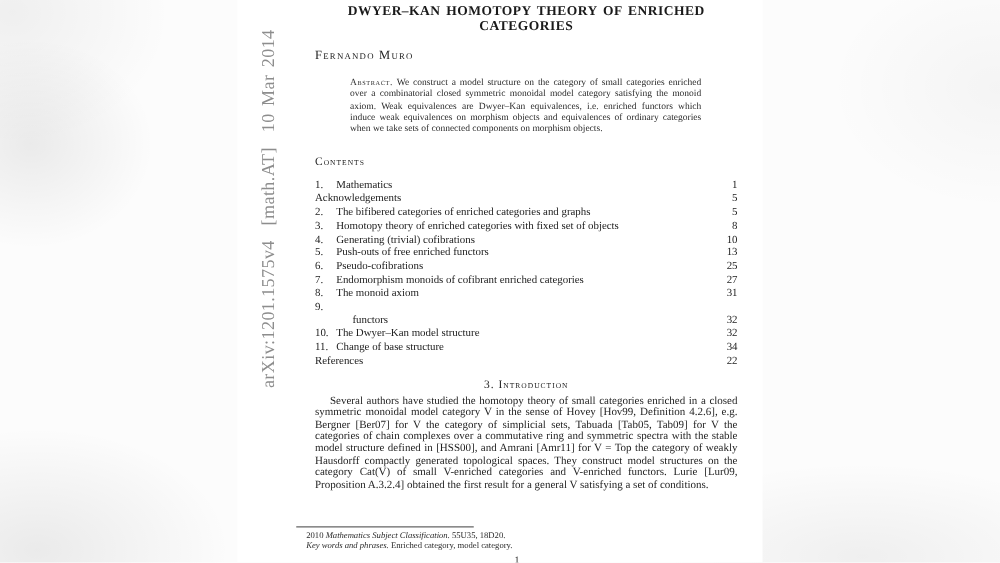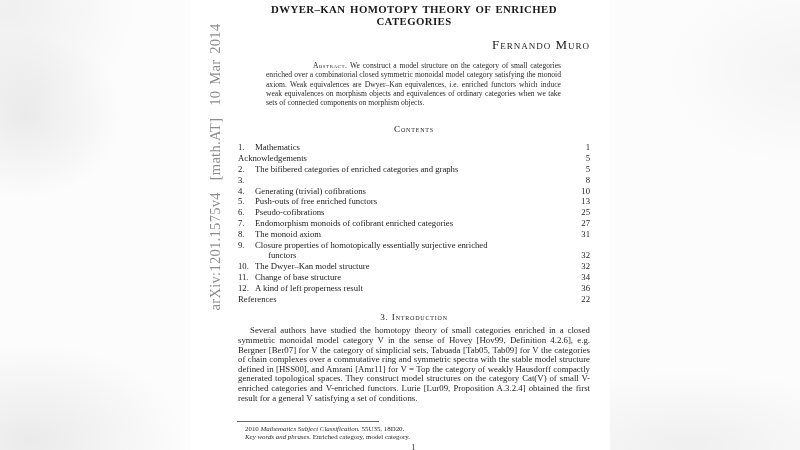--- a/index.html
+++ b/index.html
@@ -18,38 +18,38 @@
     position:absolute; left:190px; top:0; width:420px; height:450px;
     background:#ffffff; color:#222;
   }
   .arxiv-stamp {
     position:absolute; left:53px; top:156px; width:330px; height:22px;
     transform:rotate(-90deg);
     font-size:14.5px; color:#8d8d8d; text-align:center;
     white-space:pre; letter-spacing:0.3px; word-spacing:2px;
   }
   .content {
-    position:absolute; left:48px; right:20px; top:0;
+    position:absolute; left:62px; right:20px; top:0;
   }
   .sc { font-variant:small-caps; }
   .it { font-style:italic; }
   .title {
     margin-top:3px; text-align:center; font-weight:bold;
     font-size:10.8px; line-height:12px; letter-spacing:0.4px; word-spacing:1.5px; color:#1a1a1a;
   }
   .author {
-    margin-top:13px; text-align:right; font-size:13px; line-height:9px; letter-spacing:1px;
+    margin-top:13px; text-align:left; font-size:10px; line-height:9px; letter-spacing:1px;
   }
   .abstract {
     margin:12px 29px 0 28px; font-size:7.6px; line-height:9.3px;
     text-align:justify; color:#2a2a2a;
   }
-  .abstract-label { letter-spacing:0.5px;margin-left:47px; }
+  .abstract-label { letter-spacing:0.5px; }
   .contents-heading {
-    margin-top:18px; text-align:center; font-size:9.2px; line-height:9px; letter-spacing:0.8px;
+    margin-top:18px; text-align:left; font-size:9.2px; line-height:9px; letter-spacing:0.8px;
   }
   .toc { margin-top:8px; font-size:8.7px; }
   .toc-row { display:flex; line-height:10.8px; }
   .toc-num { flex:none; width:17px; }
   .toc-num:empty { display:none; }
   .toc-label { flex:none; }
   .toc-row.cont .toc-label { padding-left:30px; }
   .toc-page { margin-left:auto; padding-left:6px; flex:none; }
   .intro-heading {
     margin-top:9px; text-align:center; font-size:9.2px; line-height:9px; letter-spacing:0.8px;
@@ -92,20 +92,21 @@
         <span class="toc-label">Acknowledgements</span>
         <span class="toc-page">5</span>
       </div>
       <div class="toc-row">
         <span class="toc-num">2.</span>
         <span class="toc-label">The bifibered categories of enriched categories and graphs</span>
         <span class="toc-page">5</span>
       </div>
       <div class="toc-row">
         <span class="toc-num">3.</span>
+        <span class="toc-label">Homotopy theory of enriched categories with fixed set of objects</span>
         <span class="toc-page">8</span>
       </div>
       <div class="toc-row">
         <span class="toc-num">4.</span>
         <span class="toc-label">Generating (trivial) cofibrations</span>
         <span class="toc-page">10</span>
       </div>
       <div class="toc-row">
         <span class="toc-num">5.</span>
         <span class="toc-label">Push-outs of free enriched functors</span>
@@ -121,42 +122,36 @@
         <span class="toc-label">Endomorphism monoids of cofibrant enriched categories</span>
         <span class="toc-page">27</span>
       </div>
       <div class="toc-row">
         <span class="toc-num">8.</span>
         <span class="toc-label">The monoid axiom</span>
         <span class="toc-page">31</span>
       </div>
       <div class="toc-row">
         <span class="toc-num">9.</span>
-        <span class="toc-label">Closure properties of homotopically essentially surjective enriched</span>
         <span class="toc-page"></span>
       </div>
       <div class="toc-row cont">
 
         <span class="toc-label">functors</span>
         <span class="toc-page">32</span>
       </div>
       <div class="toc-row">
         <span class="toc-num">10.</span>
         <span class="toc-label">The Dwyer–Kan model structure</span>
         <span class="toc-page">32</span>
       </div>
       <div class="toc-row">
         <span class="toc-num">11.</span>
         <span class="toc-label">Change of base structure</span>
         <span class="toc-page">34</span>
-      </div>
-      <div class="toc-row">
-        <span class="toc-num">12.</span>
-        <span class="toc-label">A kind of left properness result</span>
-        <span class="toc-page">36</span>
       </div>
       <div class="toc-row">
 
         <span class="toc-label">References</span>
         <span class="toc-page">22</span>
       </div>
     </div>
 
     <div class="intro-heading sc">3. Introduction</div>
 

